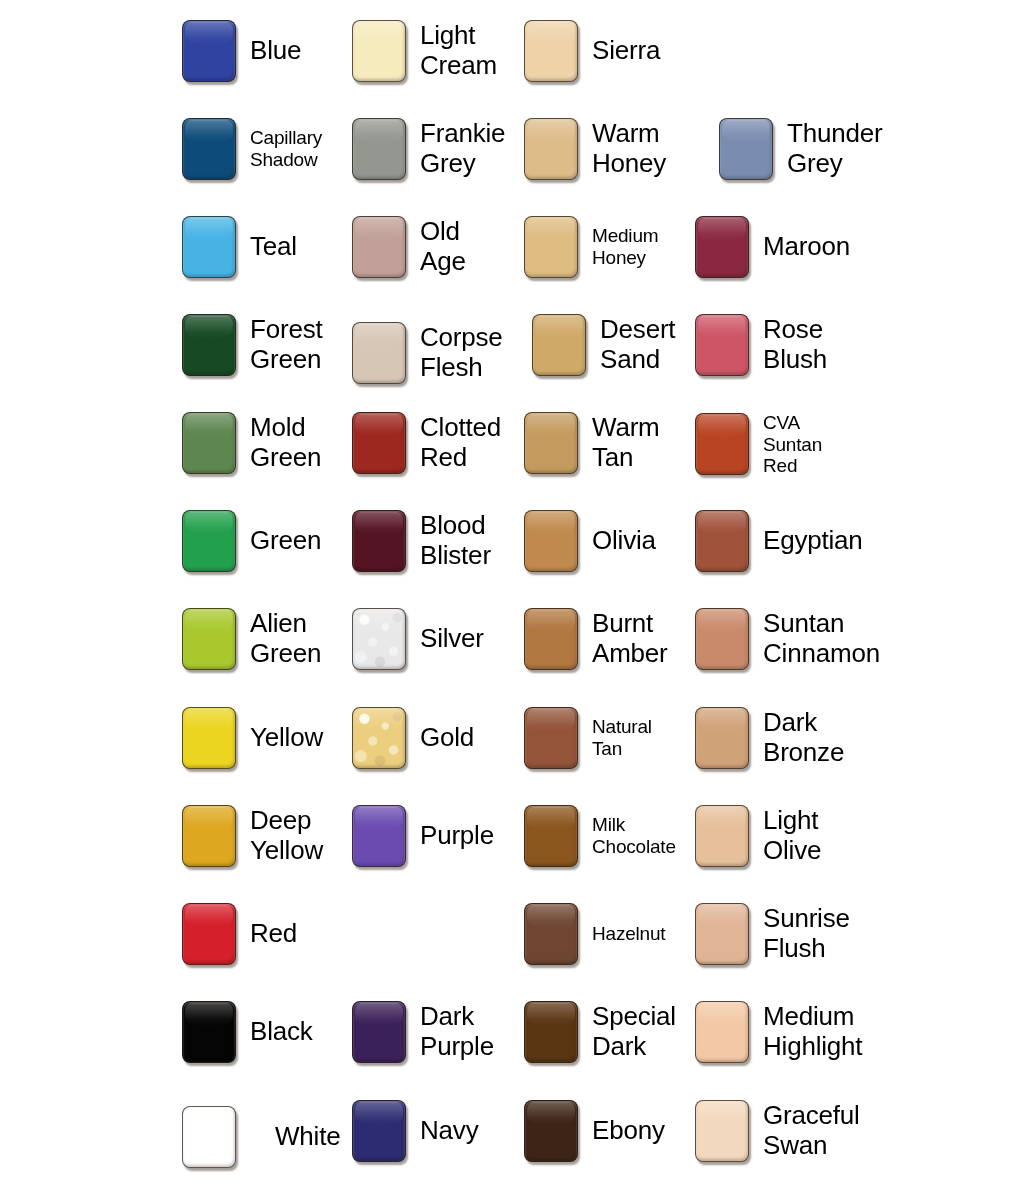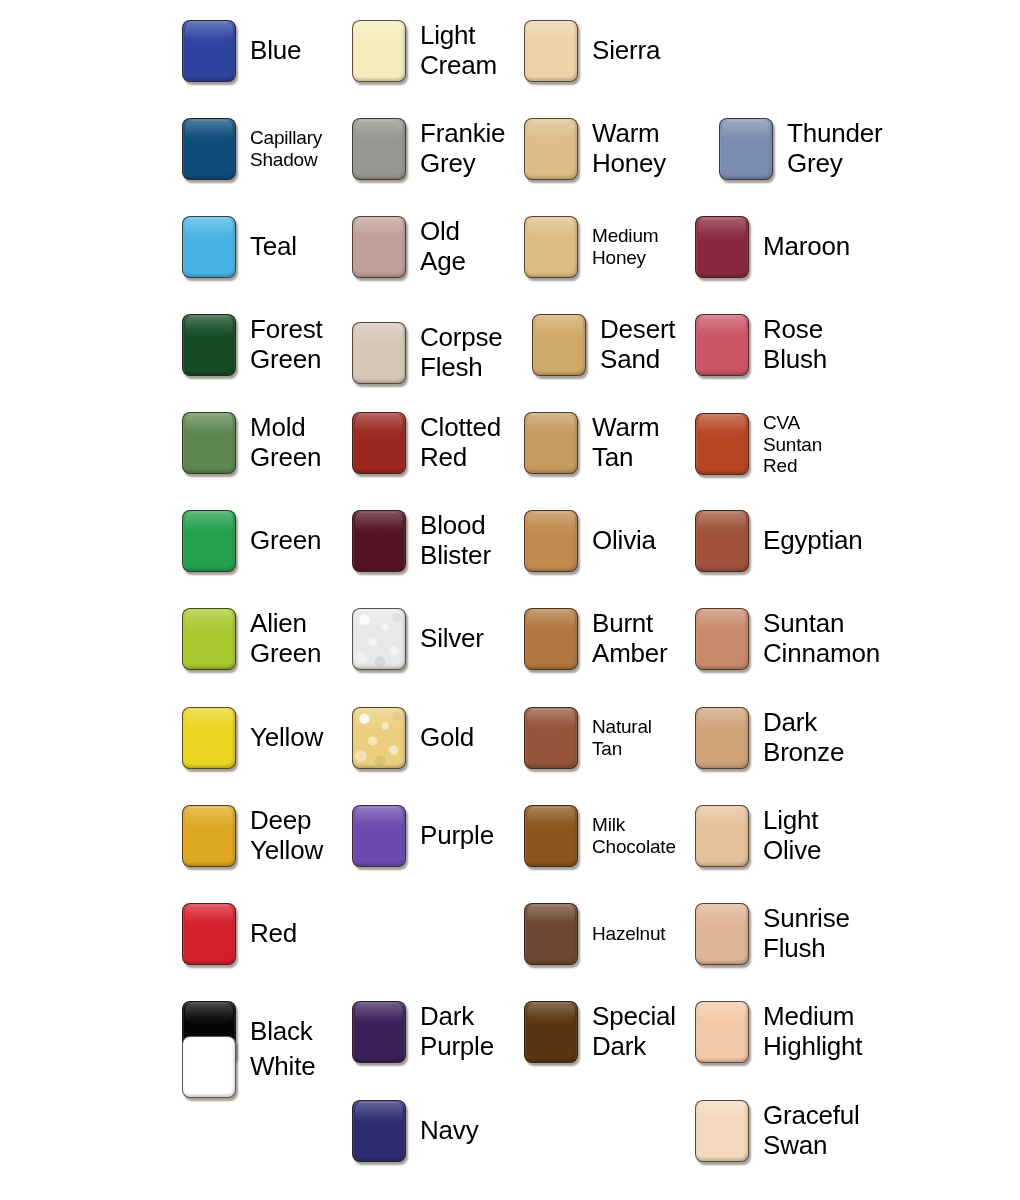--- a/index.html
+++ b/index.html
@@ -168,21 +168,21 @@
           <div class="chip" title="Red" style="background-color: rgb(213, 31, 42);"></div>
         </div>
         <div class="swatch-label size-lg">Red</div>
       </div>
       <div class="swatch-cell" style="left: 182px; top: 1001px;">
         <div class="chip-wrap">
           <div class="chip" title="Black" style="background-color: rgb(5, 5, 5);"></div>
         </div>
         <div class="swatch-label size-lg">Black</div>
       </div>
-      <div class="swatch-cell" style="left: 182px; top: 1036px;">
+      <div class="swatch-cell" style="left: 182px; top: 1106px; gap: 25px;">
         <div class="chip-wrap">
           <div class="chip" title="White" style="background-color: rgb(255, 255, 255);"></div>
         </div>
         <div class="swatch-label size-lg">White</div>
       </div>
       <div class="swatch-cell" style="left: 352px; top: 20px;">
         <div class="chip-wrap">
           <div class="chip" title="Light Cream" style="background-color: rgb(245, 235, 188);"></div>
         </div>
         <div class="swatch-label size-lg">Light
@@ -320,20 +320,26 @@
           <div class="chip" title="Hazelnut" style="background-color: rgb(111, 70, 50);"></div>
         </div>
         <div class="swatch-label size-sm">Hazelnut</div>
       </div>
       <div class="swatch-cell" style="left: 524px; top: 1001px;">
         <div class="chip-wrap">
           <div class="chip" title="Special Dark" style="background-color: rgb(90, 53, 18);"></div>
         </div>
         <div class="swatch-label size-lg">Special
 Dark</div>
+      </div>
+      <div class="swatch-cell" style="left: 524px; top: 1100px;">
+        <div class="chip-wrap">
+          <div class="chip" title="Ebony" style="background-color: rgb(61, 36, 23);"></div>
+        </div>
+        <div class="swatch-label size-lg">Ebony</div>
       </div>
       <div class="swatch-cell" style="left: 719px; top: 118px;">
         <div class="chip-wrap">
           <div class="chip" title="Thunder Grey" style="background-color: rgb(122, 140, 176);"></div>
         </div>
         <div class="swatch-label size-lg">Thunder
 Grey</div>
       </div>
       <div class="swatch-cell" style="left: 695px; top: 216px;">
         <div class="chip-wrap">

